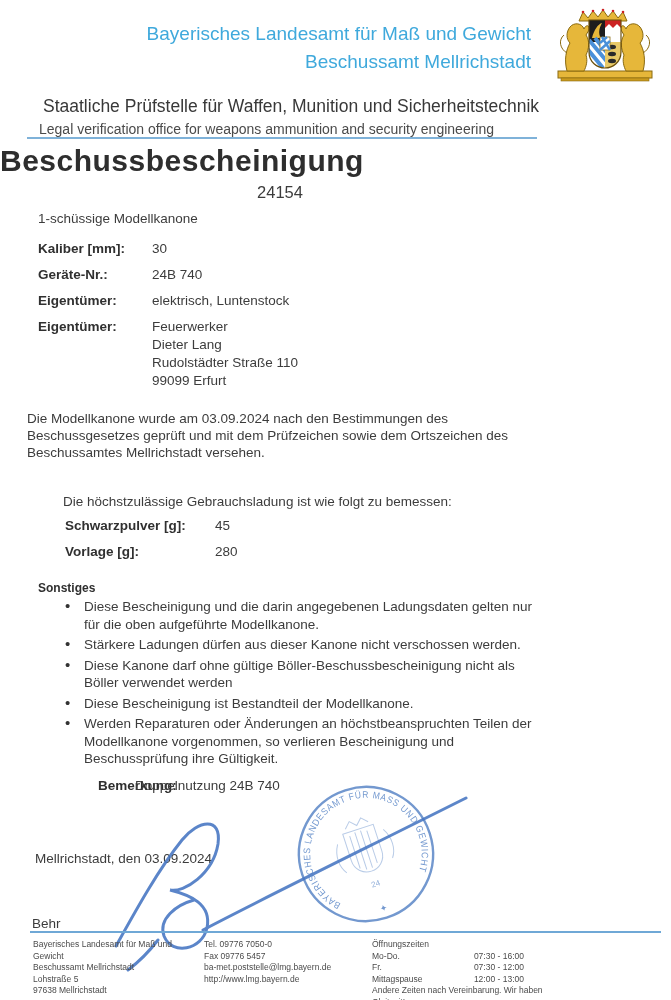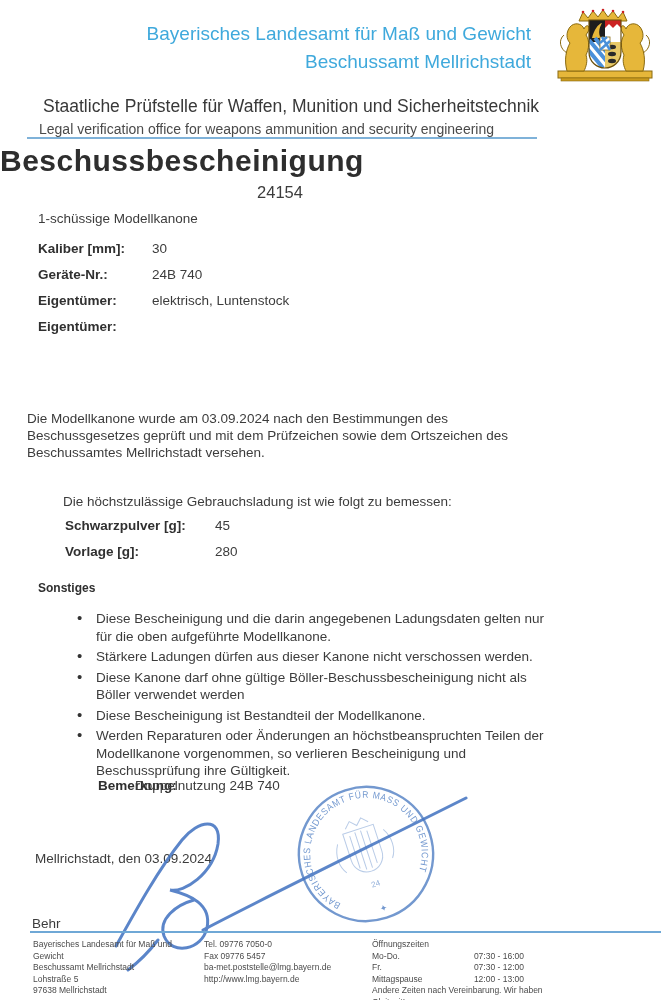--- a/index.html
+++ b/index.html
@@ -24,21 +24,21 @@
   .frow{display:flex;margin-bottom:8px;line-height:17px;}
   .frow .lab{width:114px;font-weight:bold;color:#303030;flex:none;}
   .frow .val{white-space:pre-line;line-height:18px;}
   .para{font-size:13.5px;line-height:17px;white-space:pre-line;color:#3c3c3c;}
   .cert-para{top:410px;left:27px;width:520px;}
   .load-intro{top:494px;left:27px;font-size:13.5px;margin-left:36px;}
   .loads{top:517px;left:65px;width:360px;font-size:13.5px;}
   .loads .frow .lab{width:150px;}
   
   .sonst-h{top:581px;left:38px;font-size:12px;font-weight:bold;color:#2f2f2f;}
-  .bullets{top:598px;left:63px;width:490px;margin:12px;padding:0;list-style:none;}
+  .bullets{top:598px;left:63px;width:490px;margin:0;padding:0;list-style:none;}
   .bullets li{position:relative;padding-left:21px;margin-bottom:3px;font-size:13.5px;line-height:17.5px;white-space:pre-line;}
   .bullets li::before{content:"•";position:absolute;left:2px;top:-1px;font-size:15px;color:#333;}
   
   .remark-lab{top:778px;left:50px;font-size:13.5px;font-weight:bold;color:#2f2f2f;padding-left:48px;}
   .remark-val{top:778px;left:135px;font-size:13.5px;}
   .place-date{top:851px;left:35px;font-size:13.5px;}
   .signer{top:916px;left:32px;font-size:13.5px;}
   
   .stamp{top:766px;left:278px;width:176px;height:176px;}
   .sig{top:778px;left:88px;width:392px;height:196px;pointer-events:none;}
@@ -122,20 +122,24 @@
     <div class="frow">
       <span class="lab">Geräte-Nr.:</span>
       <span class="val">24B 740</span>
     </div>
     <div class="frow">
       <span class="lab">Eigentümer:</span>
       <span class="val">elektrisch, Luntenstock</span>
     </div>
     <div class="frow">
       <span class="lab">Eigentümer:</span>
+      <span class="val">Feuerwerker
+Dieter Lang
+Rudolstädter Straße 110
+99099 Erfurt</span>
     </div>
   </div>
 
   <div class="abs para cert-para">Die Modellkanone wurde am 03.09.2024  nach den Bestimmungen des
 Beschussgesetzes geprüft und mit dem Prüfzeichen sowie dem Ortszeichen des
 Beschussamtes Mellrichstadt versehen.</div>
 
   <div class="abs load-intro">Die höchstzulässige Gebrauchsladung ist wie folgt zu bemessen:</div>
   <div class="abs loads">
     <div class="frow">

